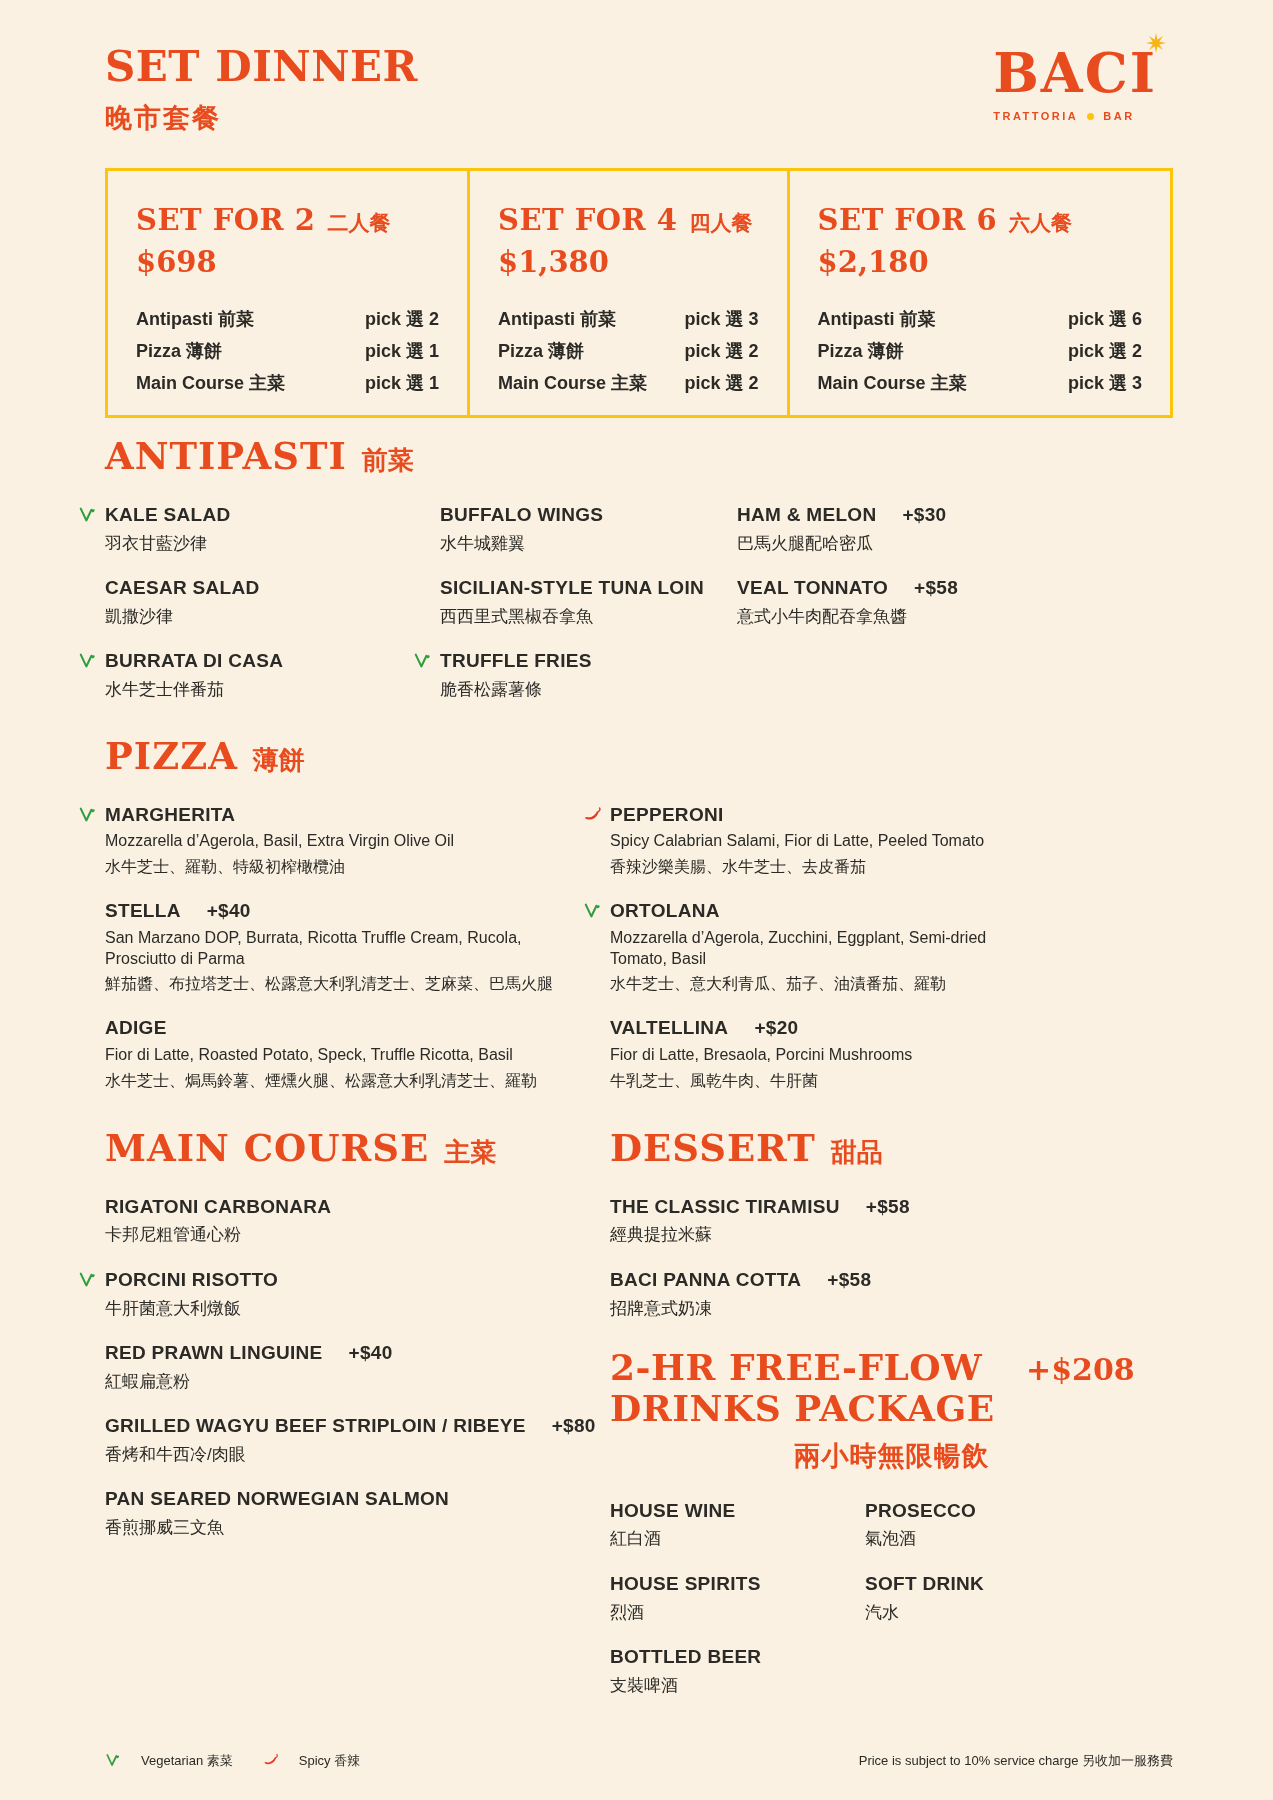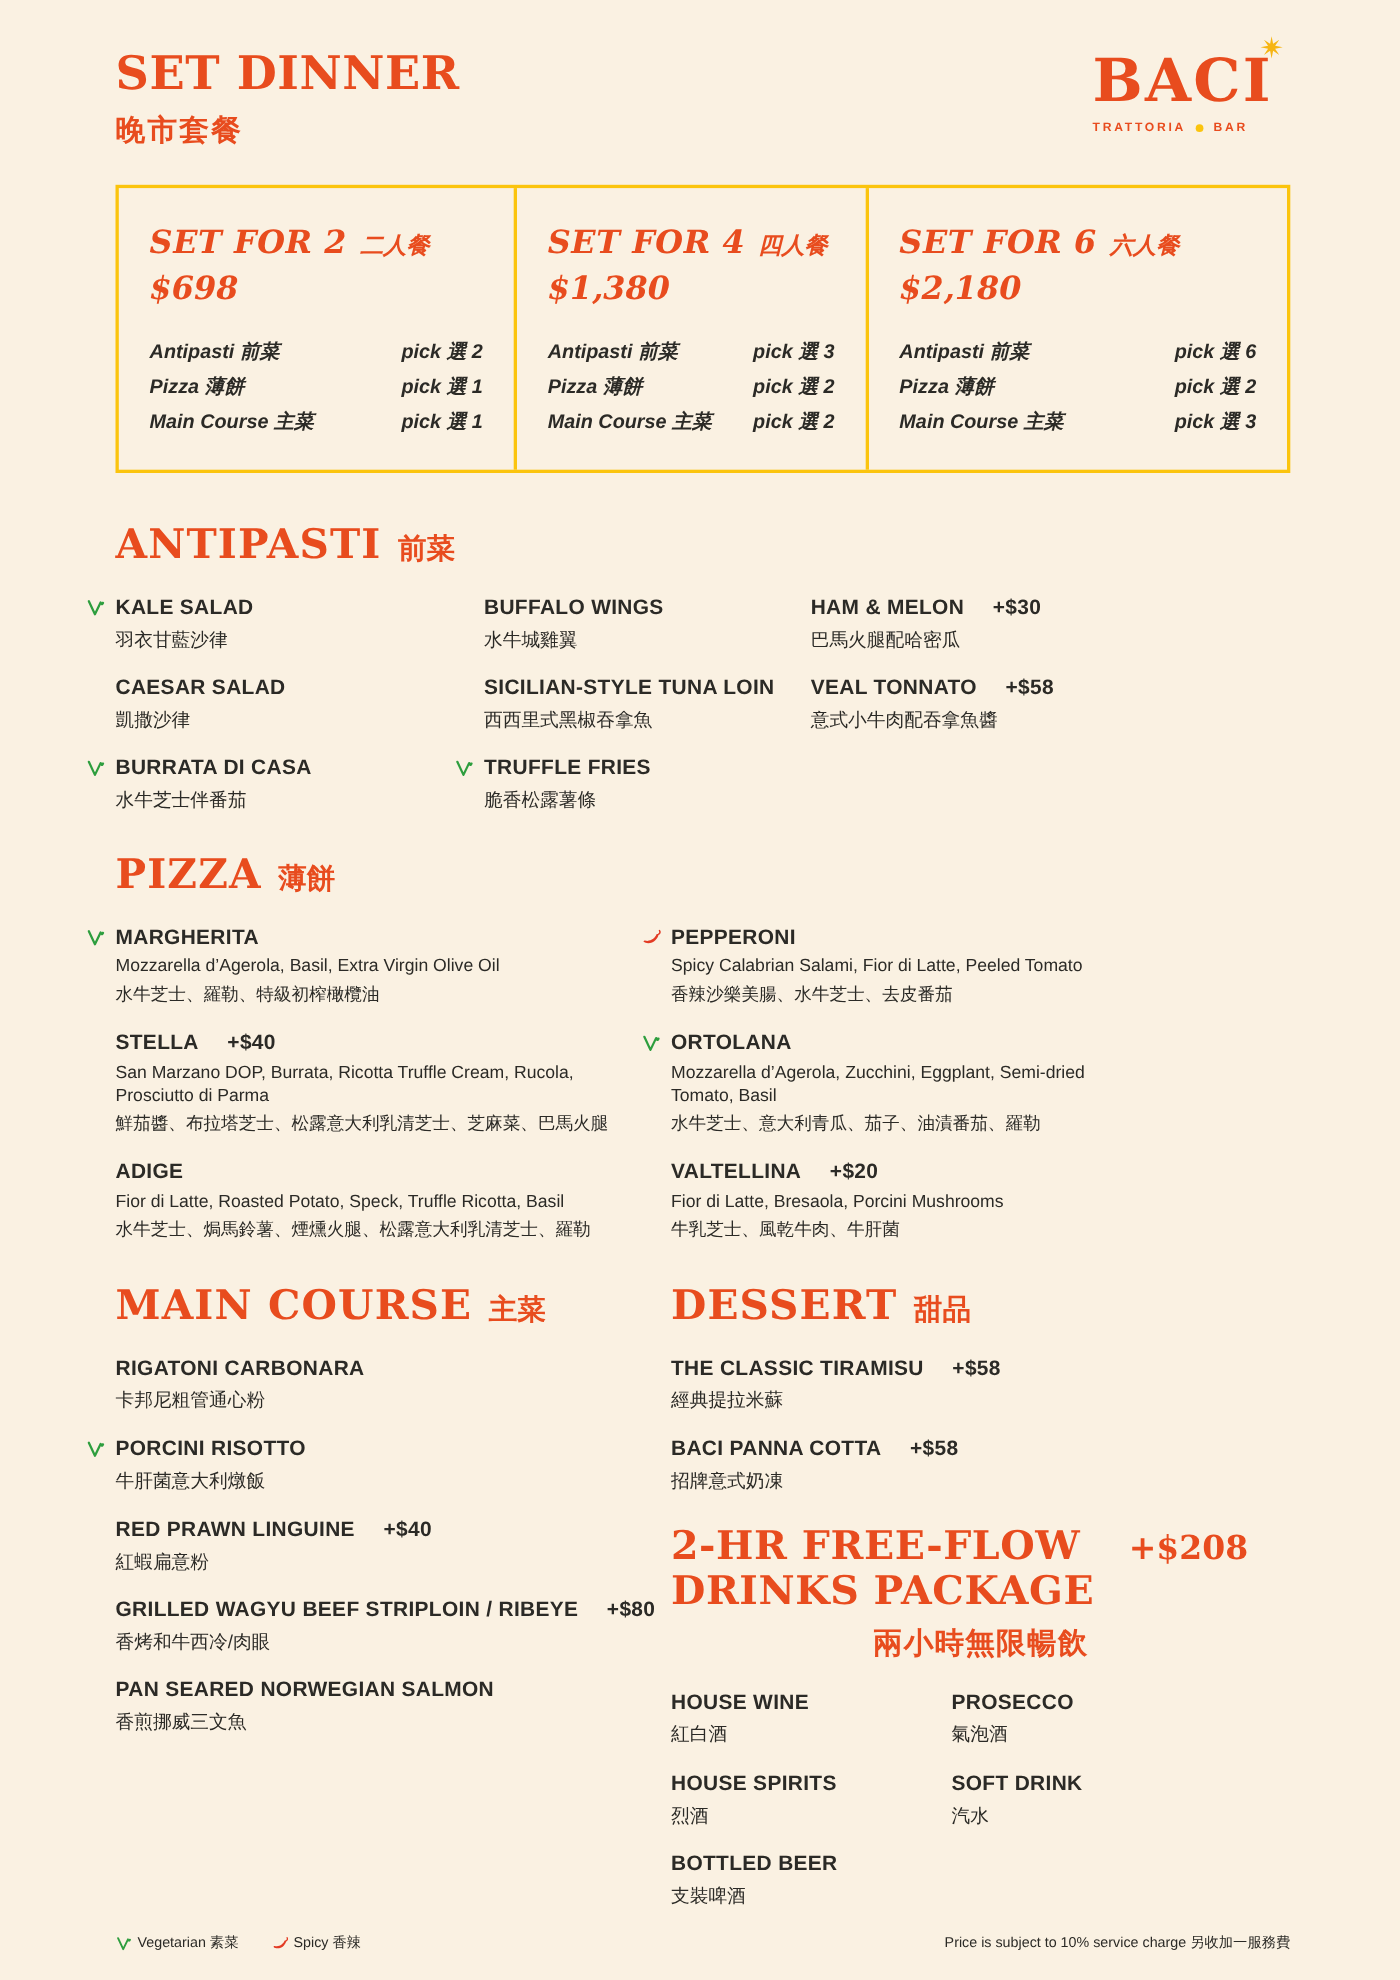--- a/index.html
+++ b/index.html
@@ -37,21 +37,21 @@
   .logo-sub{
     margin-top:10px;display:flex;align-items:center;gap:9px;
     font-size:11px;font-weight:700;letter-spacing:2.5px;color:var(--accent);
   }
   .logo-dot{width:7px;height:7px;border-radius:50%;background:var(--yellow);display:inline-block;}
   
   .setbox{
     margin-top:32px;border:3px solid var(--yellow);
     display:grid;grid-template-columns:33.8% 30.1% 36.1%;
   }
-  .setcol{padding:32px 28px 28px 28px;font-style:italic;}
+  .setcol{padding:32px 28px 16px 28px;}
   .setcol + .setcol{border-left:3px solid var(--yellow);}
   .set-title{display:flex;align-items:baseline;gap:12px;flex-wrap:wrap;}
   .set-title-en{
     font-family:"DejaVu Serif","Liberation Serif",serif;font-weight:700;
     font-size:29px;color:var(--accent);letter-spacing:.5px;
   }
   .set-title-zh{
     font-family:"DejaVu Serif","Liberation Serif",serif;
     font-size:21px;font-weight:700;color:var(--accent);
   }
@@ -70,21 +70,21 @@
   .sec-head-zh{font-size:26px;font-weight:700;color:var(--accent);font-family:"DejaVu Serif","Liberation Serif",serif;}
   
   .item{position:relative;margin-bottom:23px;}
   .item-name{font-size:19px;font-weight:700;letter-spacing:.3px;line-height:1.2;}
   .item-price{margin-left:26px;}
   .item-zh{font-size:17px;margin-top:7px;line-height:1.2;}
   .flag{position:absolute;left:-27px;top:1px;width:19px;height:19px;}
   .ing-en{font-size:16px;margin-top:5px;line-height:1.3;}
   .ing-zh{font-size:16px;margin-top:5px;line-height:1.3;}
   
-  .antipasti{margin-top:46px;}
+  .antipasti{margin-top:20px;}
   .anti-grid{margin-top:26px;display:grid;grid-template-columns:335px 297px 1fr;}
   
   .pizza{margin-top:14px;}
   .pz-grid{margin-top:26px;display:grid;grid-template-columns:505px 1fr;}
   .pz-item{position:relative;margin-bottom:22px;}
   
   .bottom-grid{margin-top:16px;display:grid;grid-template-columns:505px 1fr;}
   .mc-items,.ds-items{margin-top:26px;}
   
   .freeflow{margin-top:28px;}
@@ -92,21 +92,21 @@
   .ff-en{
     font-family:"DejaVu Serif","Liberation Serif",serif;font-weight:700;
     font-size:36px;color:var(--accent);letter-spacing:.5px;line-height:1.15;
   }
   .ff-price{font-size:30px;margin-left:44px;font-family:"DejaVu Serif","Liberation Serif",serif;font-weight:700;color:var(--accent);}
   .ff-zh{font-size:27px;font-weight:700;color:var(--accent);margin-top:8px;font-family:"DejaVu Serif","Liberation Serif",serif;letter-spacing:1px;text-align:center;}
   .ff-grid{margin-top:26px;display:grid;grid-template-columns:255px 1fr;}
   
   .footer{margin-top:auto;display:flex;justify-content:space-between;align-items:center;font-size:13px;}
   .legend{display:flex;align-items:center;gap:30px;}
-  .legend-item{display:flex;align-items:flex-end;gap:4px;}
+  .legend-item{display:flex;align-items:flex-start;gap:20px;}
   .legend-item svg{width:16px;height:16px;}
   .svcnote{color:var(--ink);}
 </style>
 </head>
 <body>
 
 <svg width="0" height="0" style="position:absolute">
   <defs>
     <g id="ic-veg">
       <path d="M3.5 4.5 L10.5 19.5 L17 6" fill="none" stroke="#2E9E3E" stroke-width="2.6" stroke-linecap="round" stroke-linejoin="round"></path>

